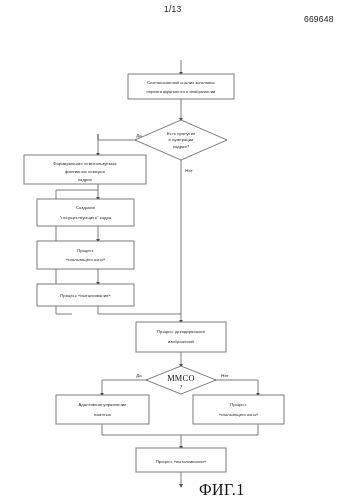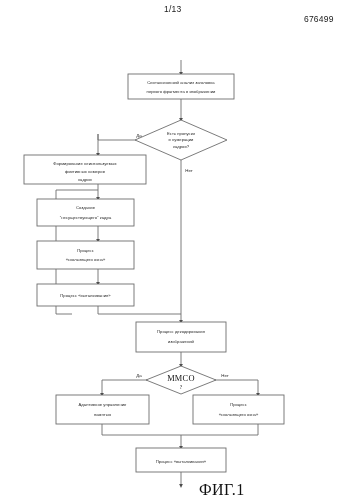--- a/index.html
+++ b/index.html
@@ -88,21 +88,21 @@
     white-space: nowrap;
   }
 </style>
 </head>
 <body>
 
 <div id="sheet">
 
   <div class="hdr" id="page-num">1/13</div>
 
-  <div class="hdr" id="doc-num">676499</div>
+  <div class="hdr" id="doc-num">669648</div>
 
   <svg id="flow" width="353" height="499" viewBox="0 0 353 499">
 
     <defs>
       <marker id="ah" markerWidth="6" markerHeight="6" refX="2.6" refY="2.6" orient="auto" markerUnits="strokeWidth">
         <path d="M0.3,0.5 L4.9,2.6 L0.3,4.7 z" fill="#4d4d4d"></path>
       </marker>
     </defs>
 
     <g>

